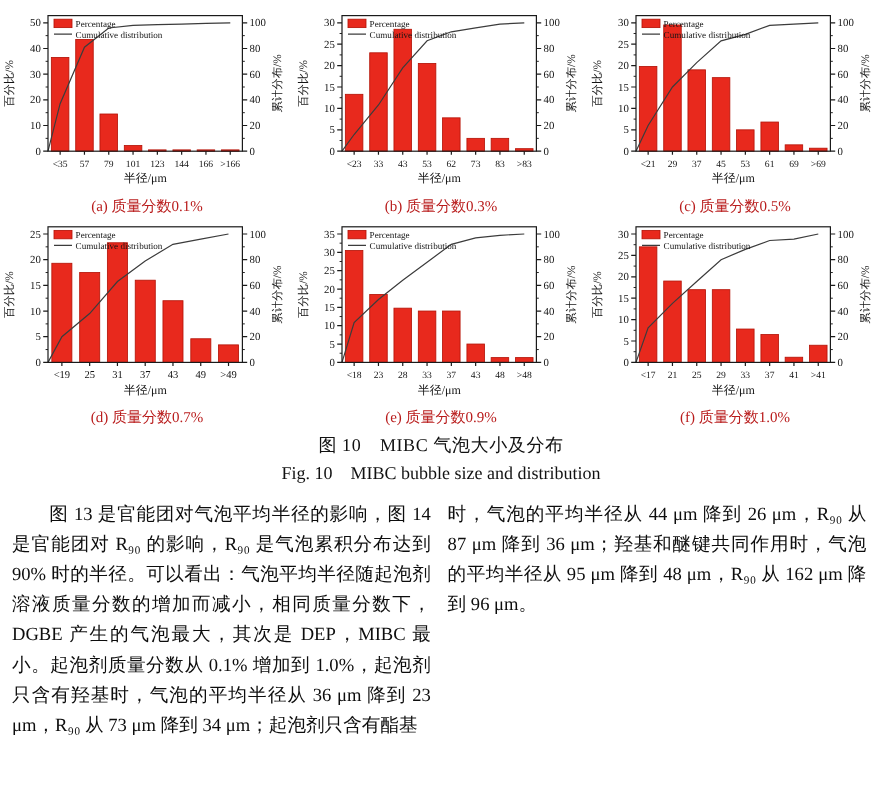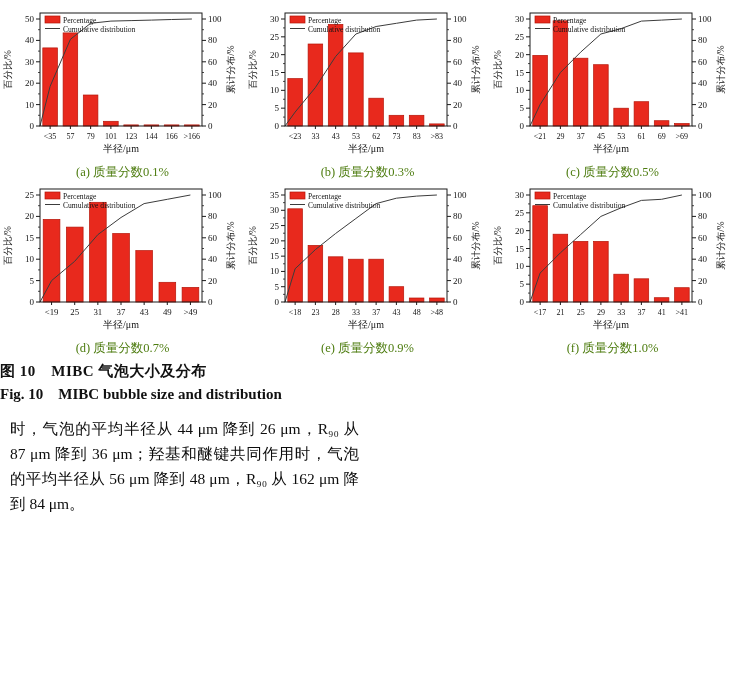--- a/index.html
+++ b/index.html
@@ -1,22 +1,22 @@
 <!DOCTYPE html>
 <html><head>
 <meta charset="utf-8">
 <style>
   html,body{margin:0;padding:0;background:#ffffff;}
   body{width:735px;height:675px;overflow:hidden;
        font-family:"Liberation Serif","DejaVu Serif",serif;color:#111;}
   .page{width:735px;height:675px;background:#fff;}
   .charts-grid{display:grid;grid-template-columns:repeat(3,245px);width:735px;padding-top:4px;}
   .panel{display:flex;flex-direction:column;align-items:center;}
-  .panel-caption{font-size:12.5px;color:#4d7c0f;text-align:center;margin-top:-2px;height:16px;}
-  .fig-caption{text-align:left;font-weight:bold;}
+  .panel-caption{font-size:12.5px;color:#b91c1c;text-align:center;margin-top:-2px;height:16px;}
+  .fig-caption{text-align:center;font-weight:normal;}
   .fig-caption.zh{font-size:15px;margin-top:6px;letter-spacing:0.5px;}
   .fig-caption.en{font-size:15px;margin-top:4px;}
   .body-text{display:flex;gap:14px;padding:12px 10px 0 10px;}
   .col{width:349px;font-size:15.5px;line-height:1.62;text-align:justify;color:#0d0d0d;}
   .col p{margin:0;}
   .col p.indent{text-indent:2em;}
   svg text{font-family:"Liberation Serif","DejaVu Serif",serif;fill:#141414;}
 </style>
 </head>
 <body>
@@ -467,16 +467,19 @@
             <text x="63" y="27.5" font-size="7.6">Cumulative distribution</text>
           </svg>
           <div class="panel-caption">(f) 质量分数1.0%</div>
         </div>
       </div>
     <div class="fig-caption zh">图 10　MIBC 气泡大小及分布</div>
     <div class="fig-caption en">Fig. 10　MIBC bubble size and distribution</div>
   </div>
   <div class="body-text">
     <div class="col">
-      <p>时，气泡的平均半径从 44 μm 降到 26 μm，R₉₀ 从 87 μm 降到 36 μm；羟基和醚键共同作用时，气泡的平均半径从 56 μm 降到 48 μm，R₉₀ 从 162 μm 降到 84 μm。</p>
+      <p class="indent">图 13 是官能团对气泡平均半径的影响，图 14 是官能团对 R₉₀ 的影响，R₉₀ 是气泡累积分布达到 90% 时的半径。可以看出：气泡平均半径随起泡剂溶液质量分数的增加而减小，相同质量分数下，DGBE 产生的气泡最大，其次是 DEP，MIBC 最小。起泡剂质量分数从 0.1% 增加到 1.0%，起泡剂只含有羟基时，气泡的平均半径从 36 μm 降到 23 μm，R₉₀ 从 73 μm 降到 34 μm；起泡剂只含有酯基</p>
+    </div>
+    <div class="col">
+      <p>时，气泡的平均半径从 44 μm 降到 26 μm，R₉₀ 从 87 μm 降到 36 μm；羟基和醚键共同作用时，气泡的平均半径从 95 μm 降到 48 μm，R₉₀ 从 162 μm 降到 96 μm。</p>
     </div>
   </div>
 </div>
 
 </body></html>

